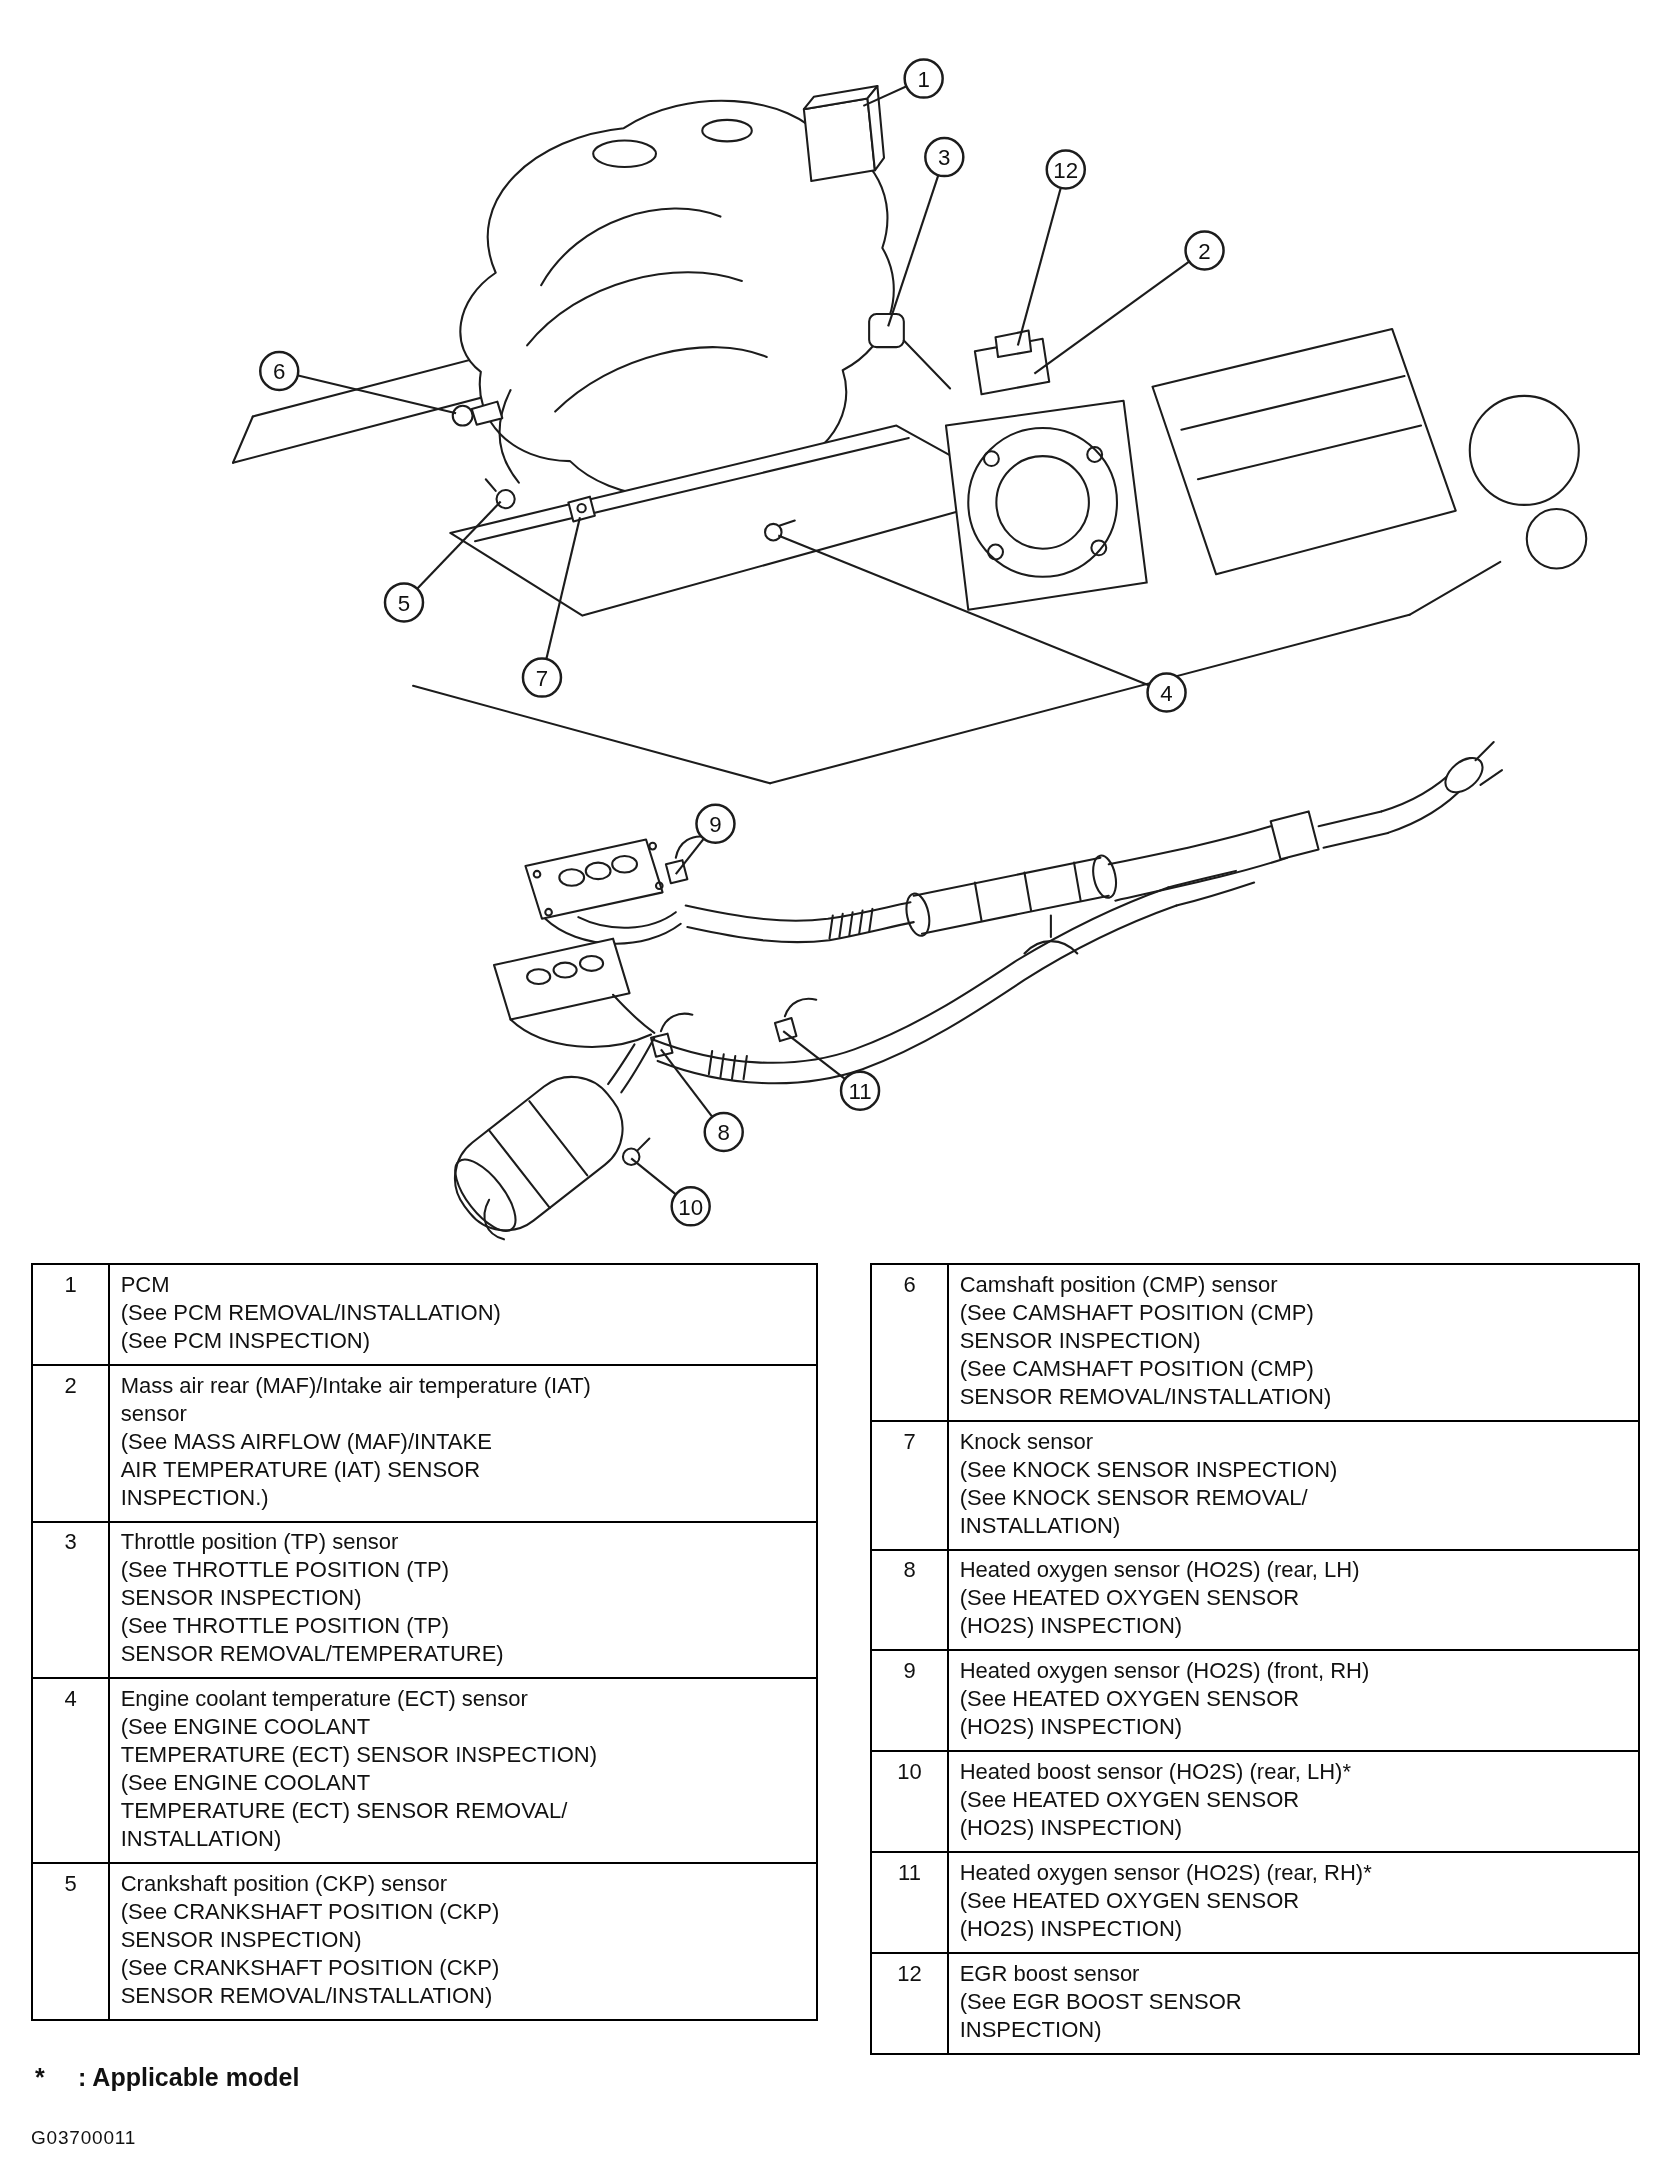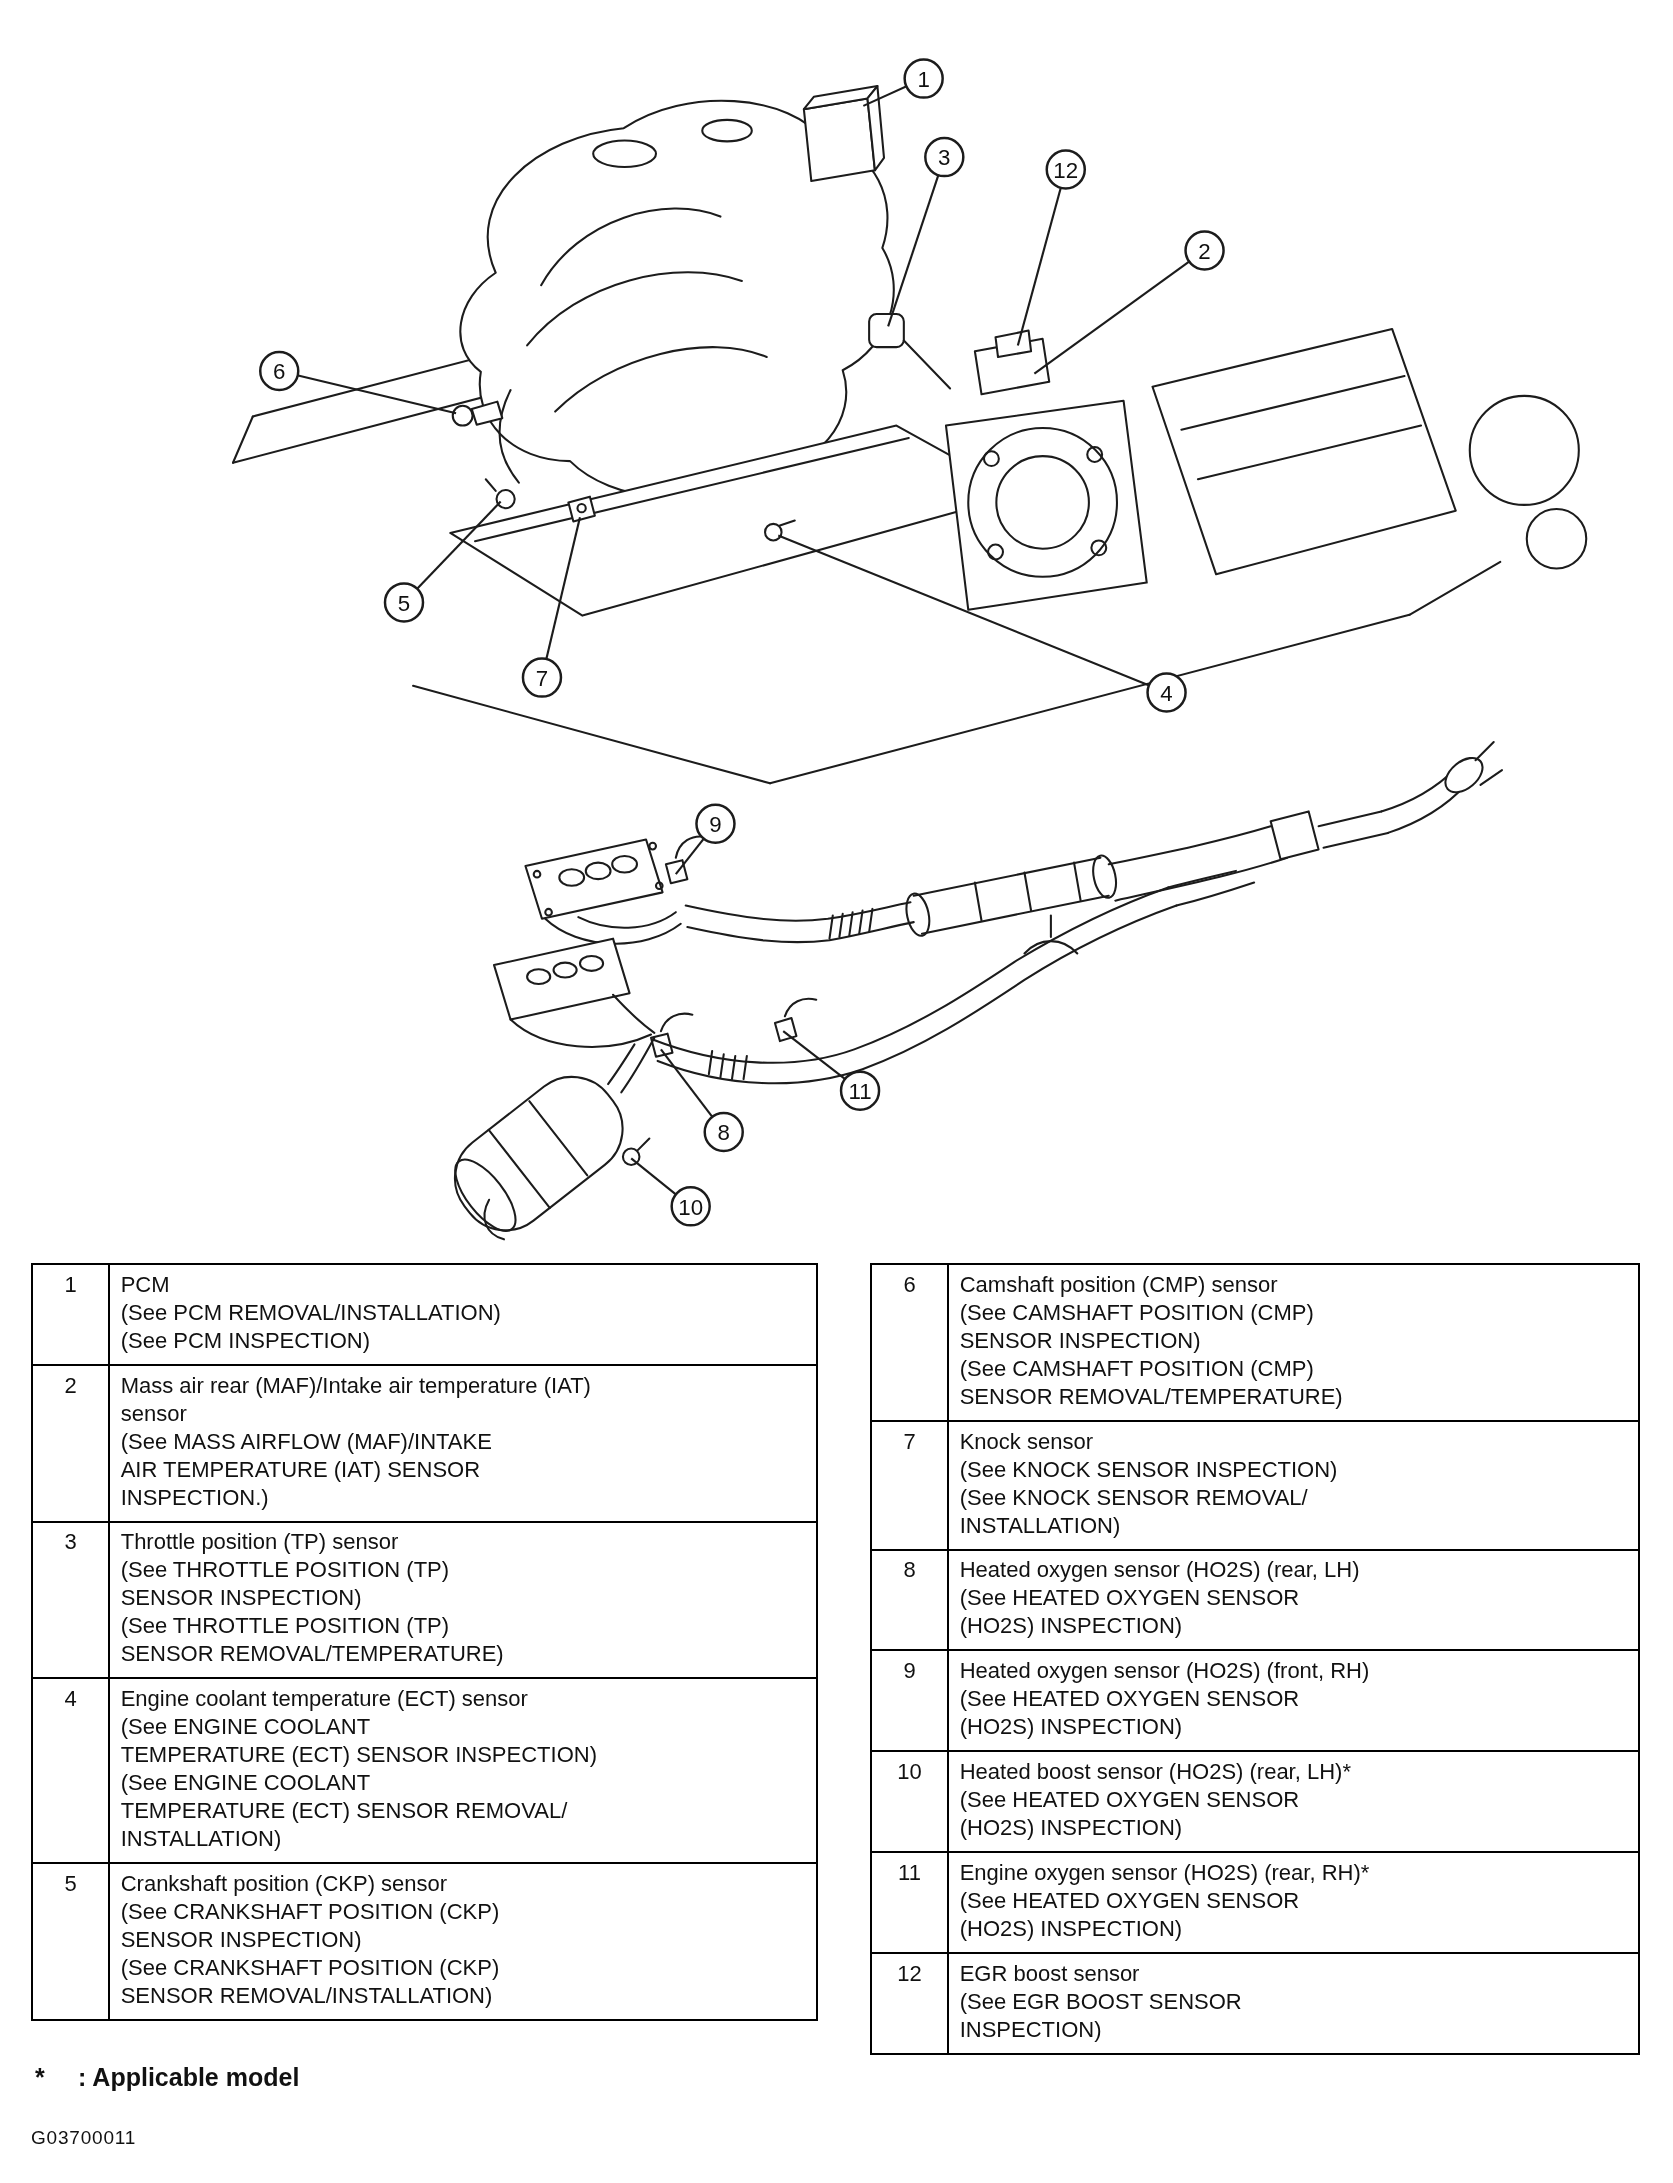--- a/index.html
+++ b/index.html
@@ -284,21 +284,21 @@
   </table>
 
   <table class="legend legend-right">
     <tbody>
       <tr>
         <td class="num">6</td>
         <td class="desc">Camshaft position (CMP) sensor
 (See CAMSHAFT POSITION (CMP)
 SENSOR INSPECTION)
 (See CAMSHAFT POSITION (CMP)
-SENSOR REMOVAL/TEMPERATURE)</td>
+SENSOR REMOVAL/INSTALLATION)</td>
       </tr>
       <tr>
         <td class="num">7</td>
         <td class="desc">Knock sensor
 (See KNOCK SENSOR INSPECTION)
 (See KNOCK SENSOR REMOVAL/
 INSTALLATION)</td>
       </tr>
       <tr>
         <td class="num">8</td>
@@ -313,21 +313,21 @@
 (HO2S) INSPECTION)</td>
       </tr>
       <tr>
         <td class="num">10</td>
         <td class="desc">Heated boost sensor (HO2S) (rear, LH)*
 (See HEATED OXYGEN SENSOR
 (HO2S) INSPECTION)</td>
       </tr>
       <tr>
         <td class="num">11</td>
-        <td class="desc">Engine oxygen sensor (HO2S) (rear, RH)*
+        <td class="desc">Heated oxygen sensor (HO2S) (rear, RH)*
 (See HEATED OXYGEN SENSOR
 (HO2S) INSPECTION)</td>
       </tr>
       <tr>
         <td class="num">12</td>
         <td class="desc">EGR boost sensor
 (See EGR BOOST SENSOR
 INSPECTION)</td>
       </tr>
     </tbody>

